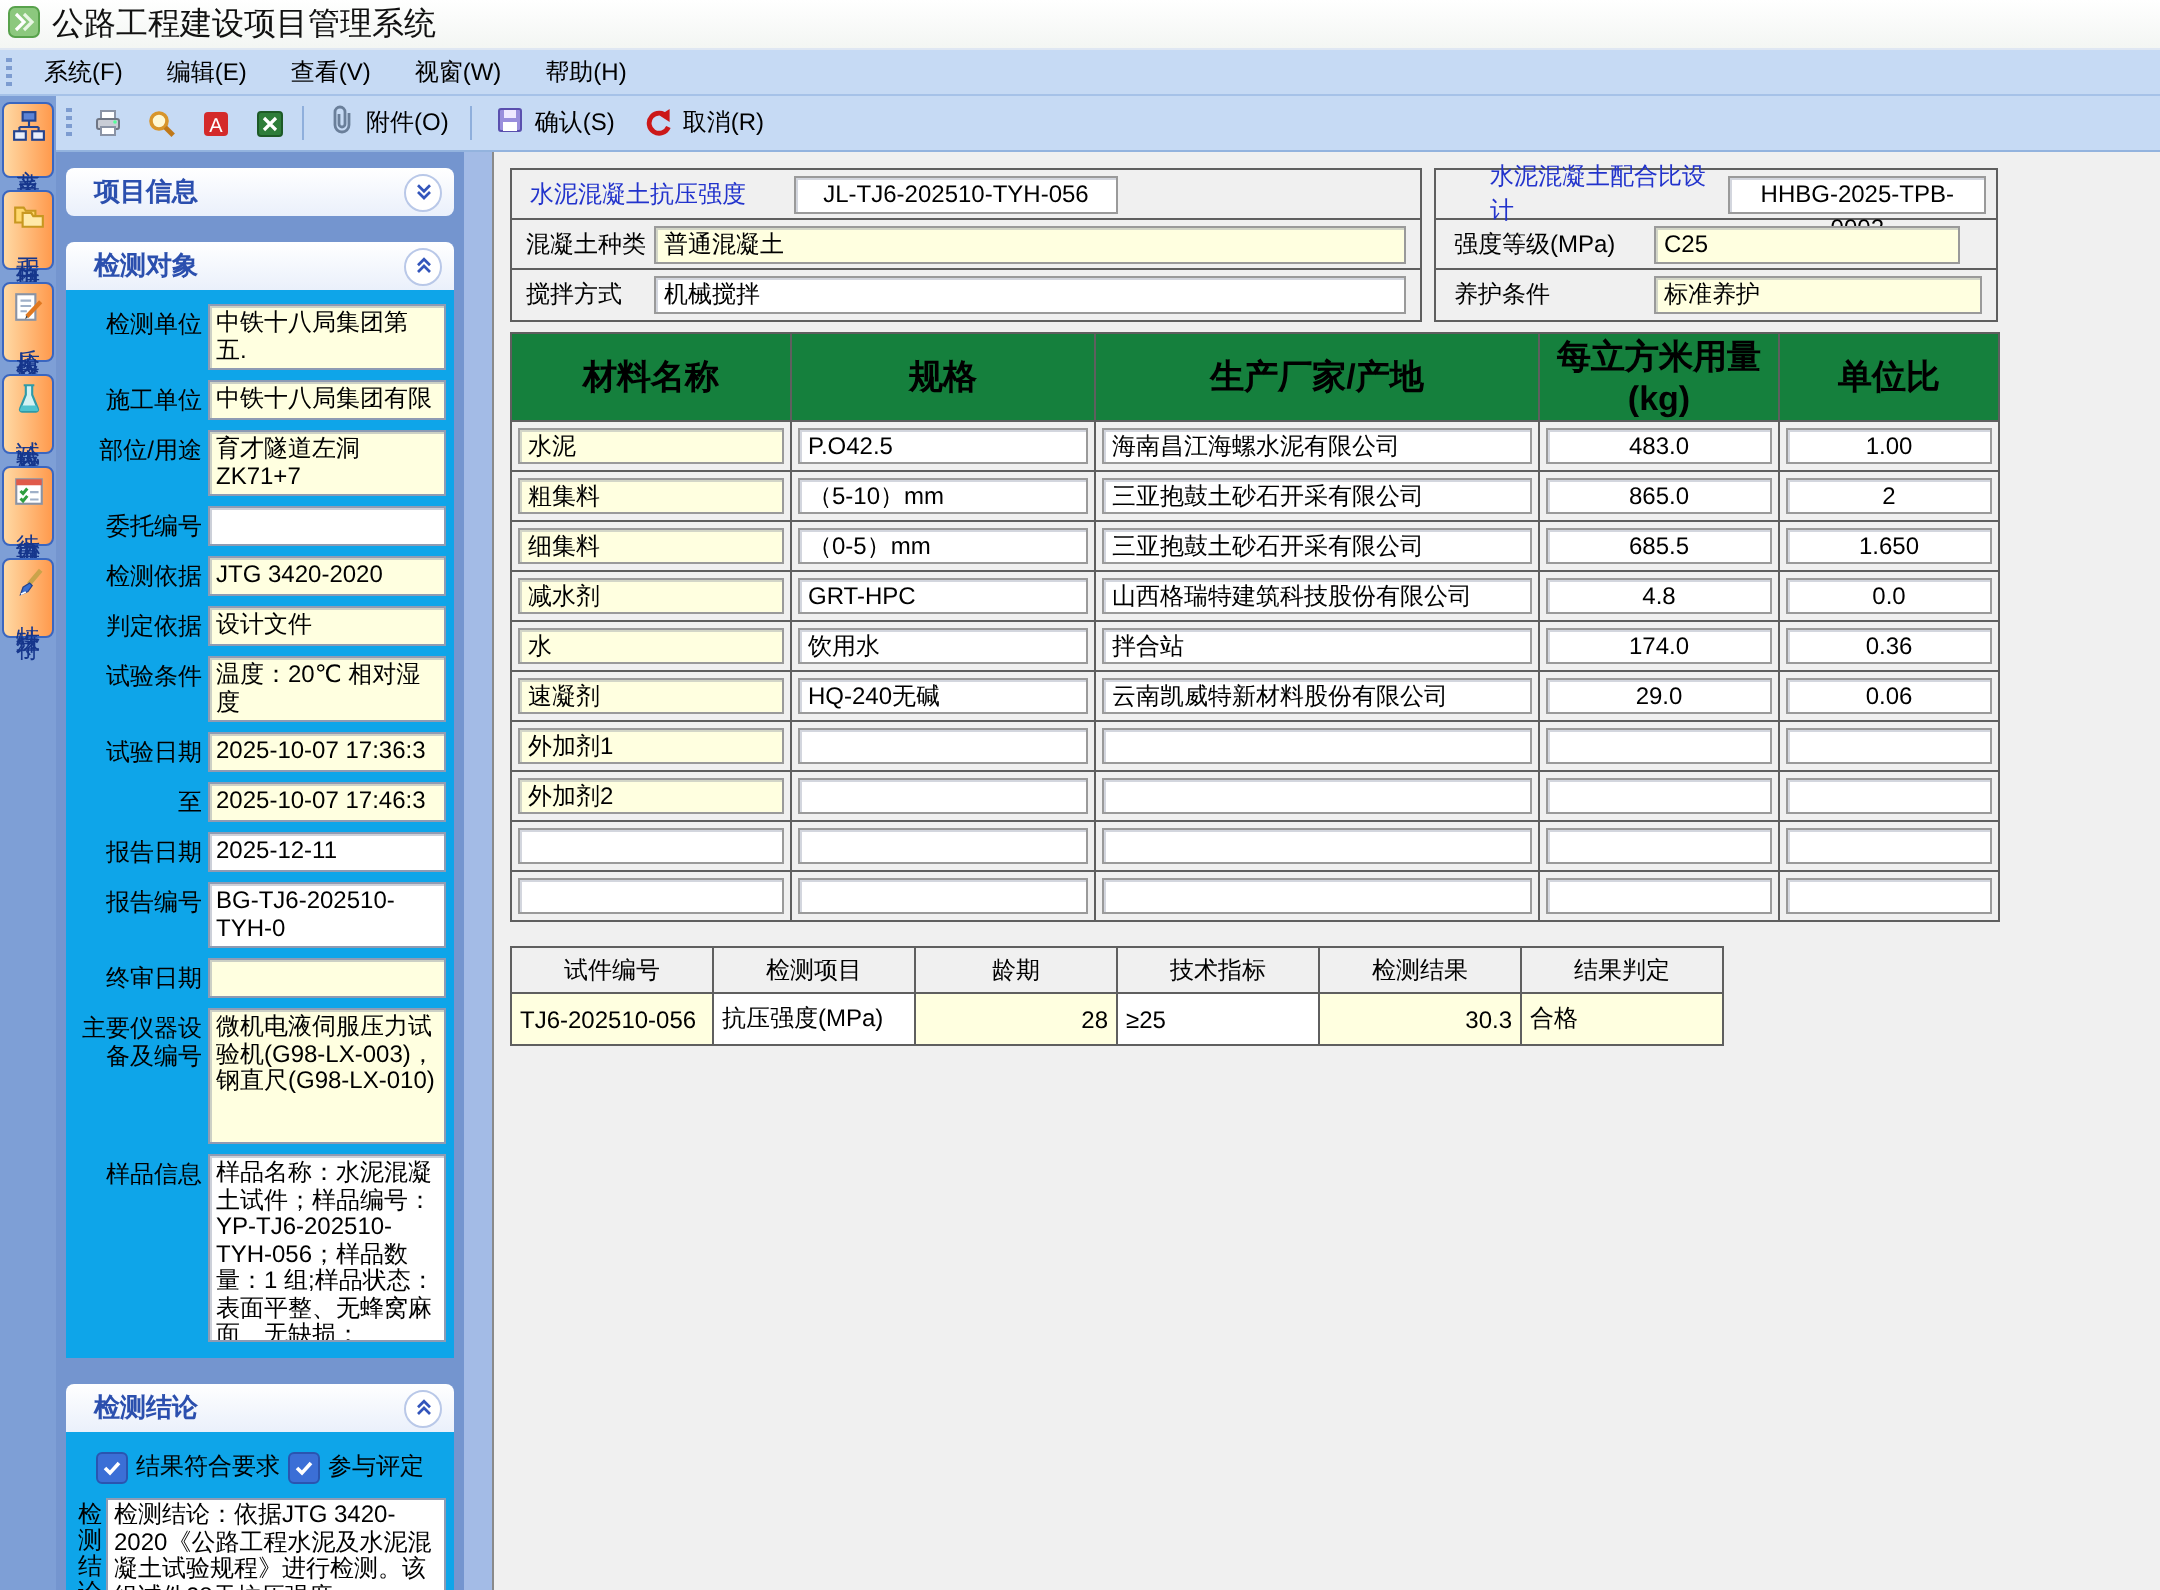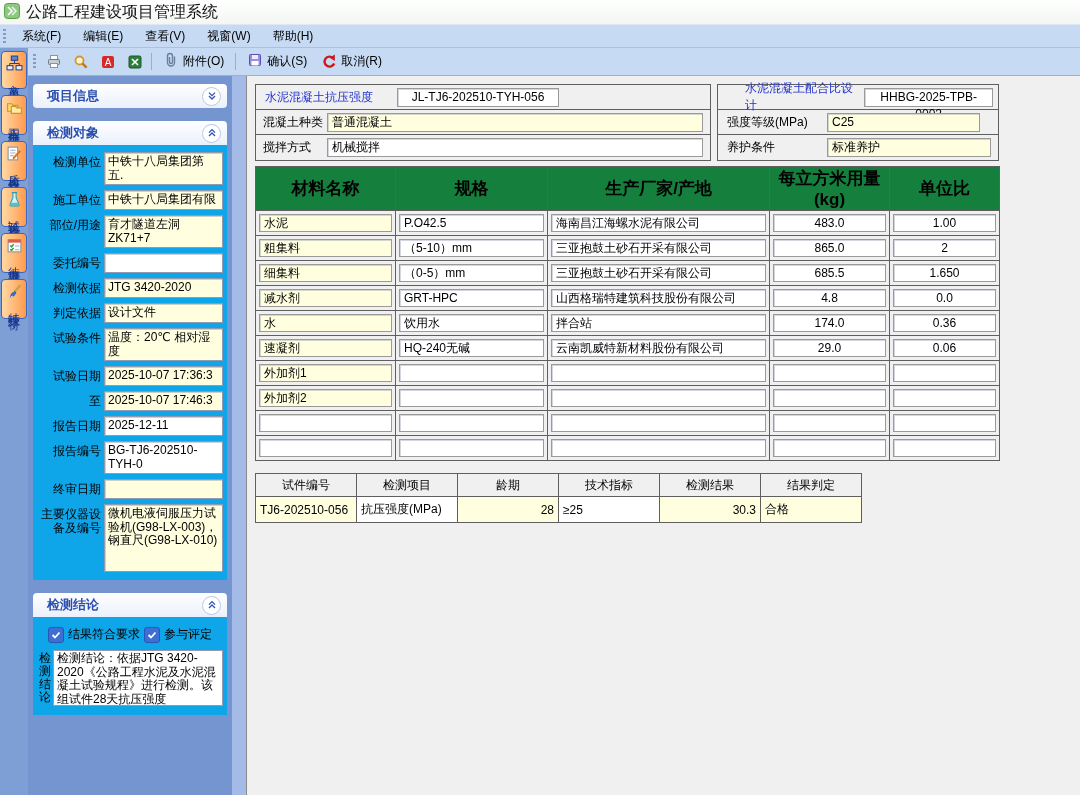--- a/index.html
+++ b/index.html
@@ -307,20 +307,24 @@
                   <div class="f-box">BG-TJ6-202510-TYH-0</div>
                 </div>
                 <div class="f-row">
                   <span class="f-label">终审日期</span>
                   <div class="f-box yellow"></div>
                 </div>
                 <div class="f-row">
                   <span class="f-label">主要仪器设备及编号</span>
                   <div class="f-box yellow" style="height: 62px;">微机电液伺服压力试验机(G98-LX-003)，钢直尺(G98-LX-010)</div>
                 </div>
+                <div class="f-row">
+                  <span class="f-label">样品信息</span>
+                  <div class="f-box" style="height: 88px;">样品名称：水泥混凝土试件；样品编号：YP-TJ6-202510-TYH-056；样品数量：1 组;样品状态：表面平整、无蜂窝麻面、无缺损；</div>
+                </div>
               </div>
           </div>
 
           <div class="panel" style="margin-bottom:0;">
             <div class="panel-header">
               <span class="panel-title">检测结论</span>
               <span class="chev">
                   <svg width="12" height="12" viewBox="0 0 16 16">
                     <path d="M4 7.5 L8 3.5 L12 7.5 M4 12 L8 8 L12 12" fill="none" stroke="#3355bb" stroke-width="1.8"></path>
                   </svg>

